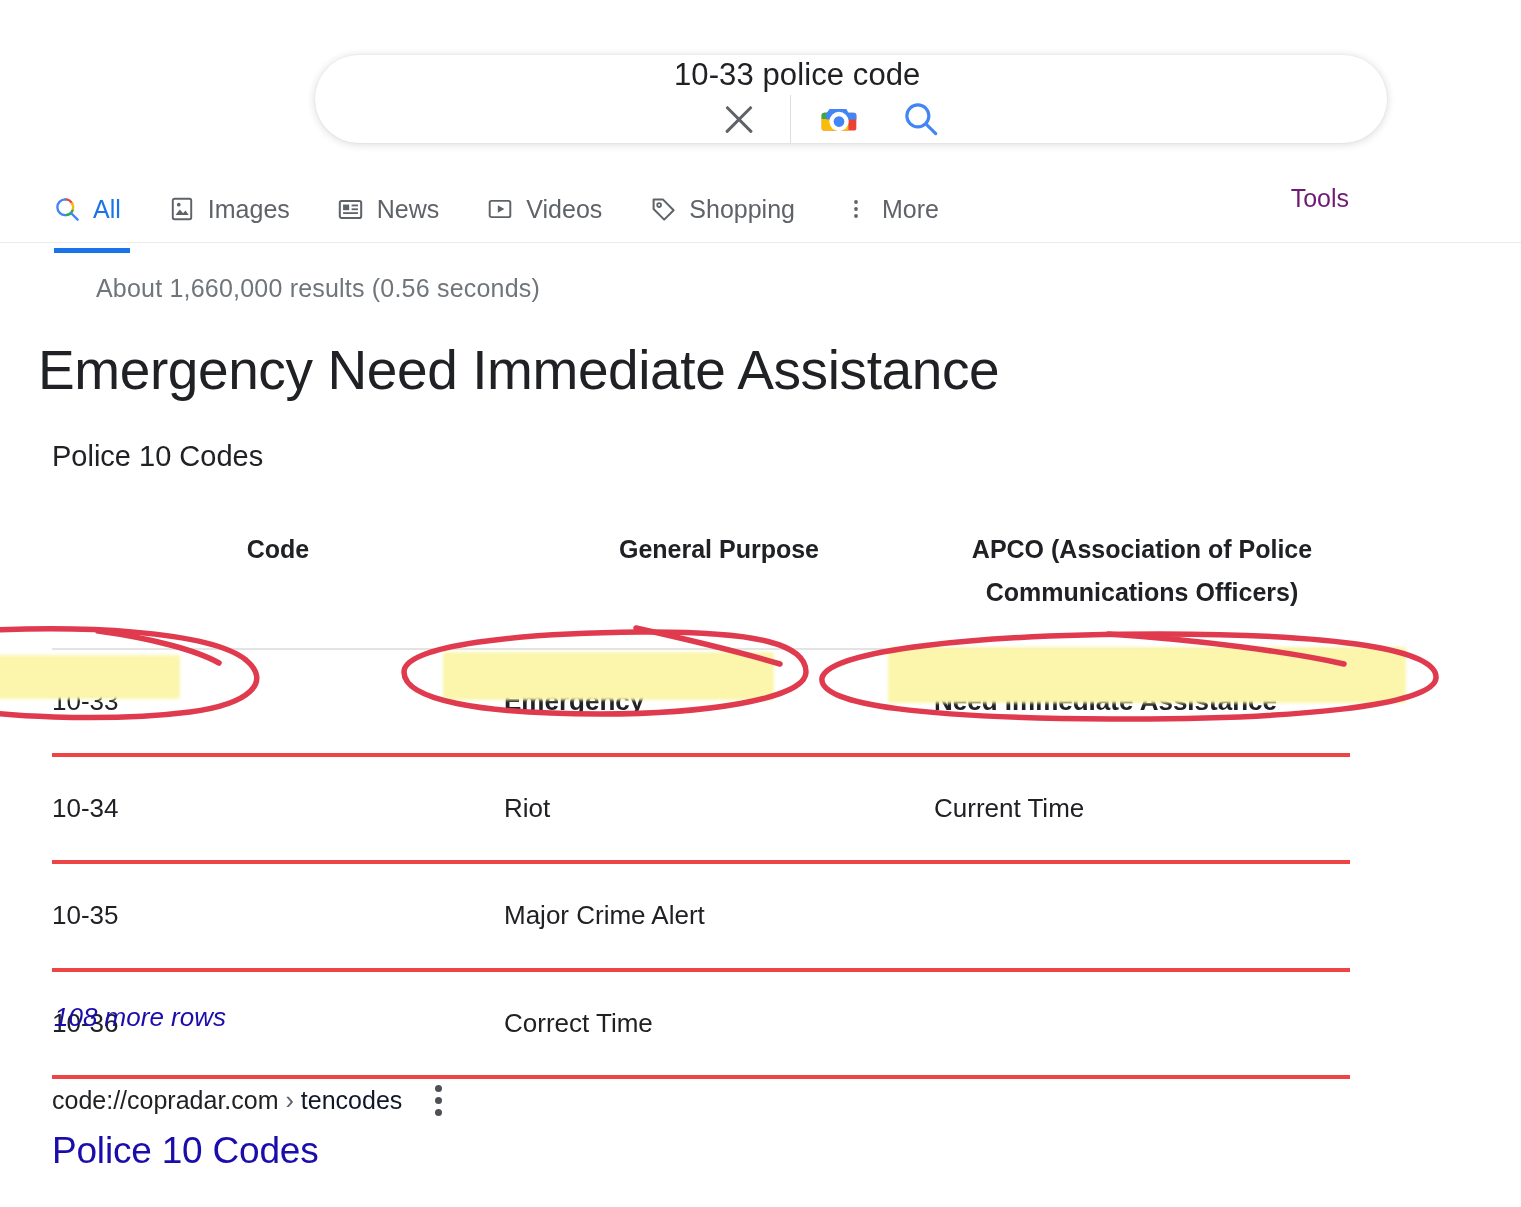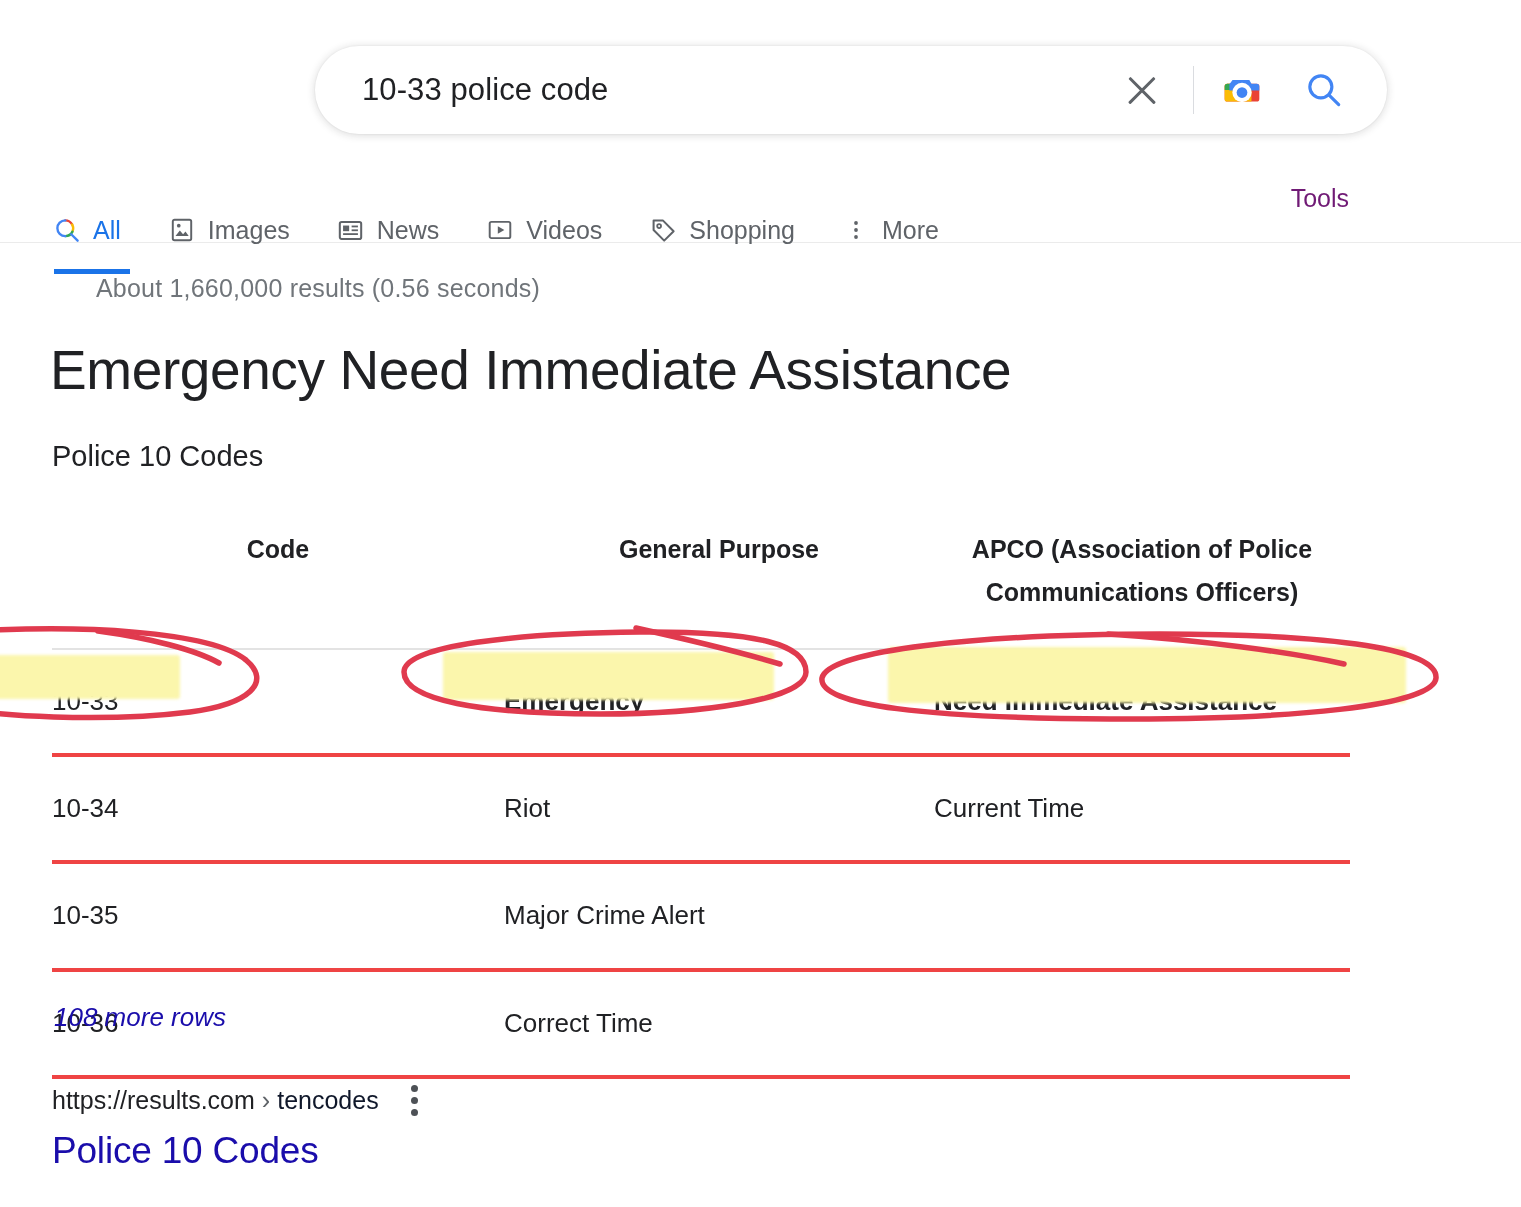--- a/index.html
+++ b/index.html
@@ -32,28 +32,29 @@
     letter-spacing: -3px;
     font-weight: 400;
     line-height: 1;
     user-select: none;
   }
   .logo span { display: inline-block; }
 
   .searchbox {
     position: absolute;
     left: 315px;
-    top: 46px;
+    top: 55px;
     width: 1072px;
     height: 88px;
     border-radius: 44px;
     background: #ffffff;
     box-shadow: 0 1px 8px rgba(32,33,36,.18), 0 0 0 1px rgba(0,0,0,.02);
     display: flex;
     align-items: center;
+    flex-direction: column;
   }
   .search-input {
     border: none;
     outline: none;
     background: transparent;
     font-family: "Liberation Sans", sans-serif;
     font-size: 31px;
     color: #202124;
     margin-left: 45px;
     flex: 1;
@@ -93,23 +94,23 @@
   .navbar {
     position: absolute;
     top: 170px; left: 0;
     width: 1521px;
     height: 72px;
     border-bottom: 1px solid #ebebeb;
   }
   .tabs {
     position: absolute;
     left: 52px;
-    top: 16px;
-    display: flex;
-    align-items: flex-end;
+    top: 3px;
+    display: flex;
+    align-items: center;
     height: 72px;
   }
   .tab {
     display: flex;
     align-items: center;
     height: 56px;
     margin-right: 46px;
     cursor: pointer;
     position: relative;
     font-size: 25px;
@@ -146,21 +147,21 @@
     position: absolute;
     left: 52px;
     top: 274px;
     font-size: 25px;
     color: #70757a;
     letter-spacing: .2px;
     margin-left: 44px;
   }
   .answer-title {
     position: absolute;
-    left: 50px;
+    left: 38px;
     top: 338px;
     font-size: 55px;
     color: #202124;
     font-weight: 400;
     letter-spacing: -.4px;
   }
   .answer-sub {
     position: absolute;
     left: 52px;
     top: 440px;
@@ -419,21 +420,21 @@
       <td>10-36</td>
       <td>Correct Time</td>
       <td></td>
     </tr>
   </tbody>
 </table>
 
 <div class="more-rows">108 more rows</div>
 
 <div class="url-line">
-  <span>https://results.com</span>
+  <span>code://copradar.com</span>
   <span class="chev">›</span>
   <span class="path">tencodes</span>
   <span class="kebab">
       <i></i>
       <i></i>
       <i></i>
     </span>
 </div>
 <div class="result-title">Police 10 Codes</div>
 

